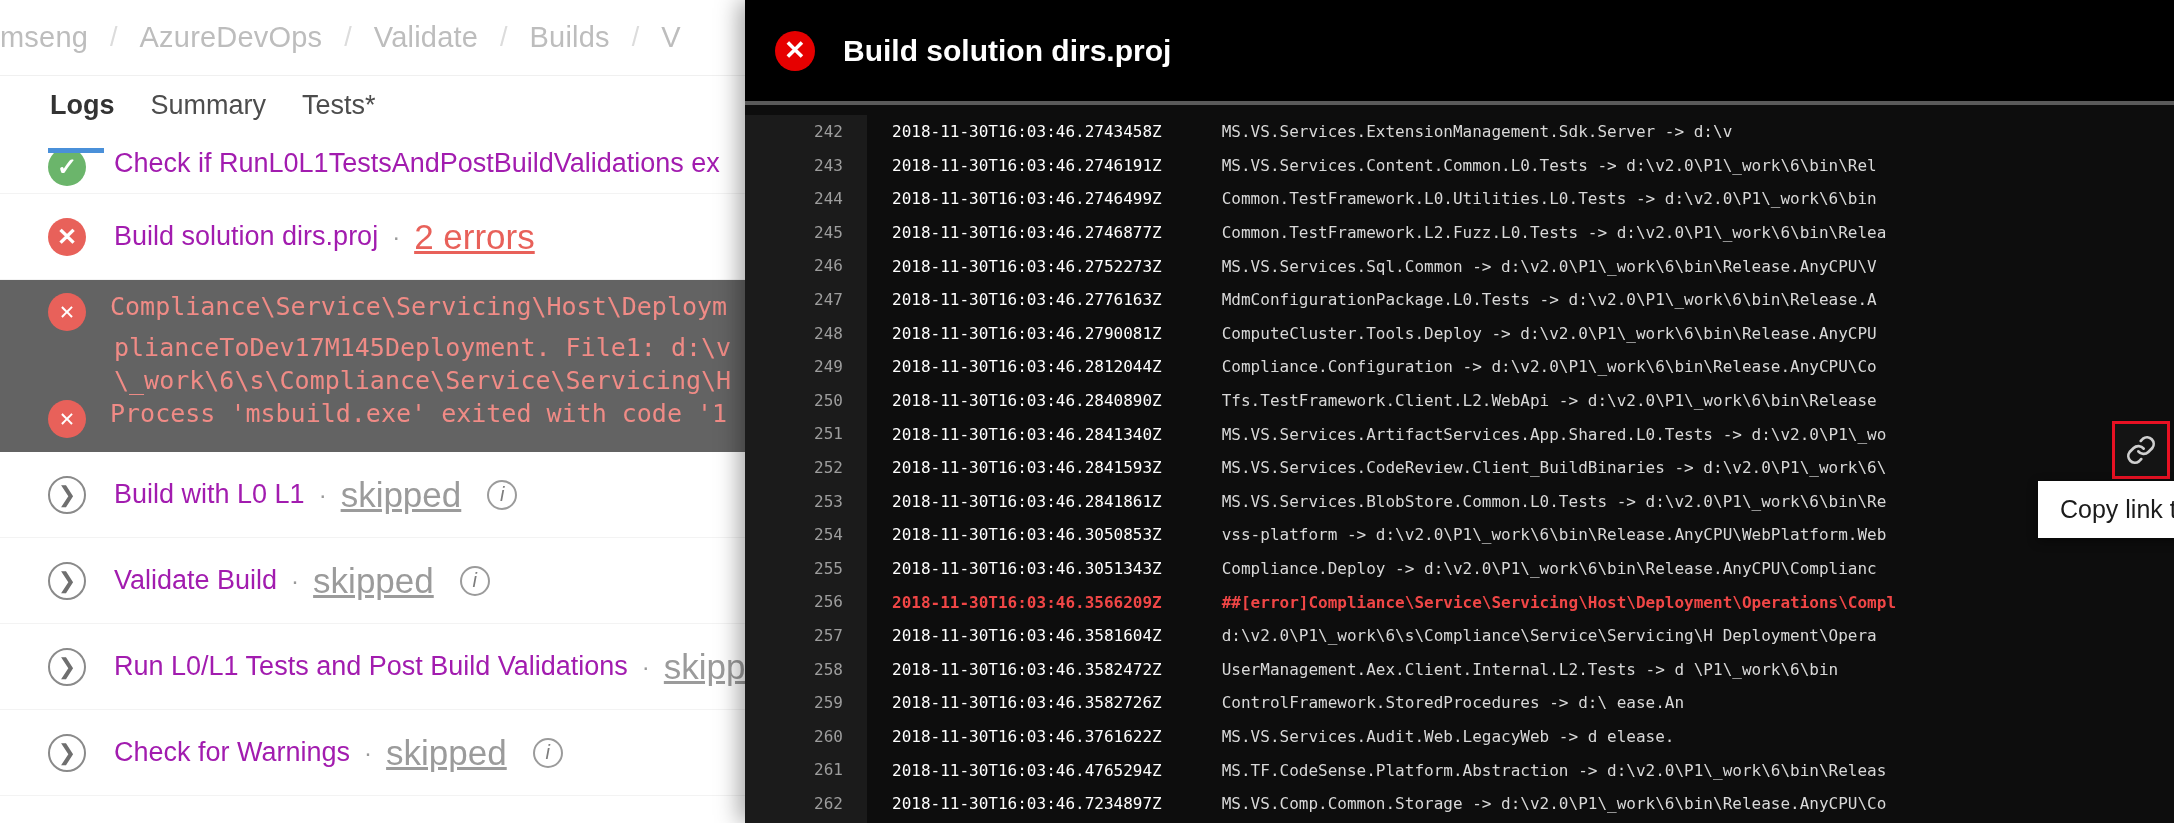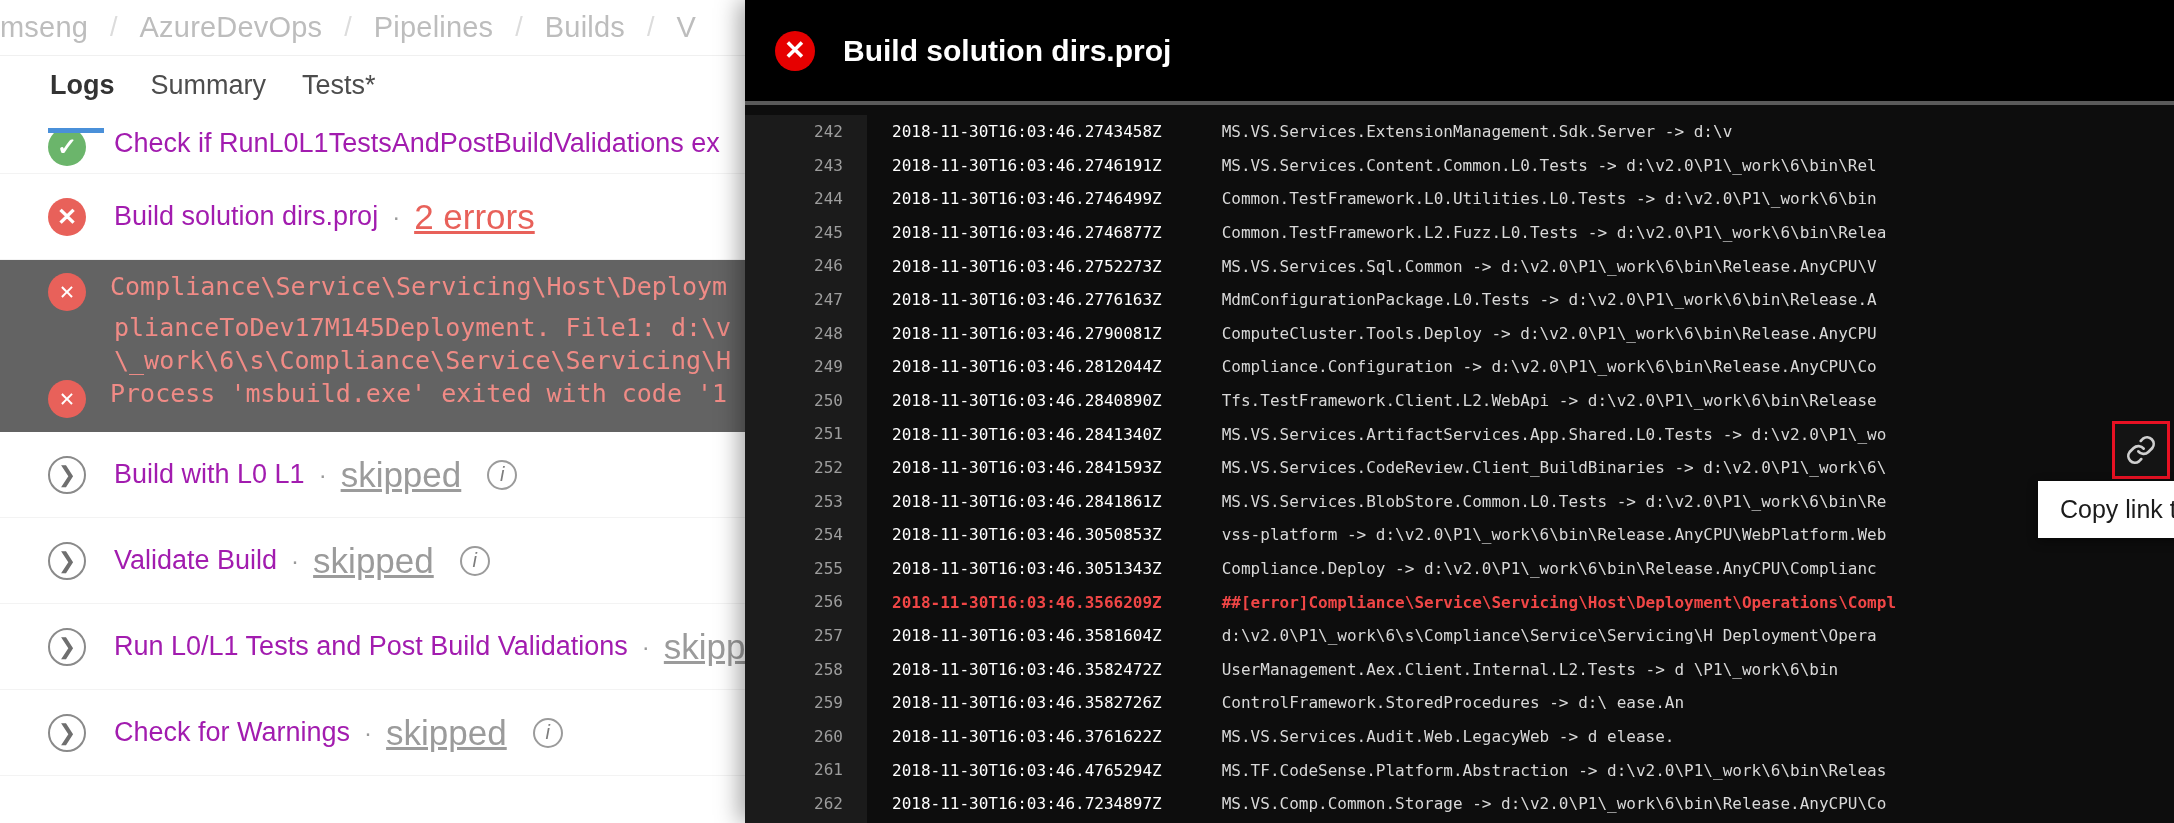--- a/index.html
+++ b/index.html
@@ -10,21 +10,21 @@
     background: #ffffff;
   }
   #root { position: relative; width: 2174px; height: 823px; }
 
   
   .page {
     position: absolute; left: 0; top: 0; width: 745px; height: 823px;
     background: #ffffff; overflow: hidden;
   }
   .breadcrumb {
-    height: 56px; display: flex; align-items: center;
+    height: 76px; display: flex; align-items: center;
     padding-left: 0px; white-space: nowrap;
     border-bottom: 1px solid #f0f0f0;
   }
   .crumb {
     font-size: 29px; color: #bdbdbd; letter-spacing: .2px;
   }
   .crumb-sep { font-size: 27px; color: #dcdcdc; margin: 0 22px; }
 
   .tabs {
     height: 72px; display: flex; align-items: center; gap: 36px;
@@ -153,21 +153,21 @@
 
 <div id="root">
 
   <div class="page">
 
     <div class="breadcrumb">
       <span class="crumb">mseng</span>
       <span class="crumb-sep">/</span>
       <span class="crumb">AzureDevOps</span>
       <span class="crumb-sep">/</span>
-      <span class="crumb">Pipelines</span>
+      <span class="crumb">Validate</span>
       <span class="crumb-sep">/</span>
       <span class="crumb">Builds</span>
       <span class="crumb-sep">/</span>
       <span class="crumb">V</span>
     </div>
 
     <div class="tabs">
       <div class="tab active">Logs</div>
       <div class="tab">Summary</div>
       <div class="tab">Tests*</div>

